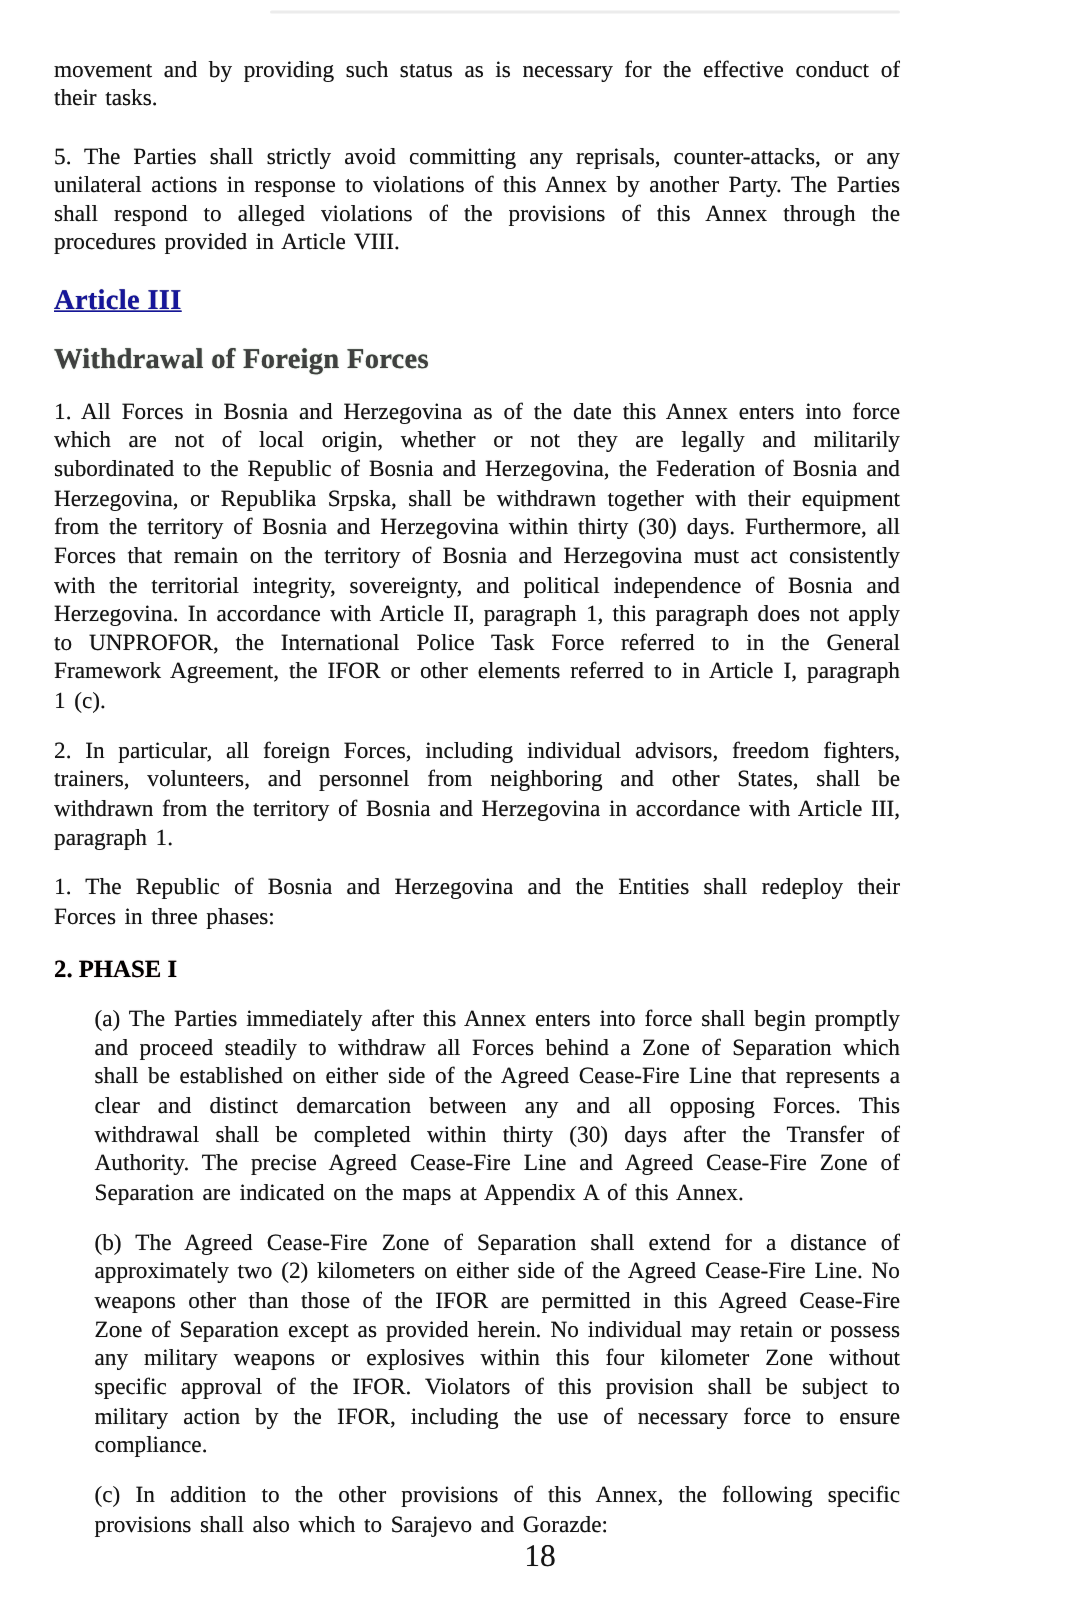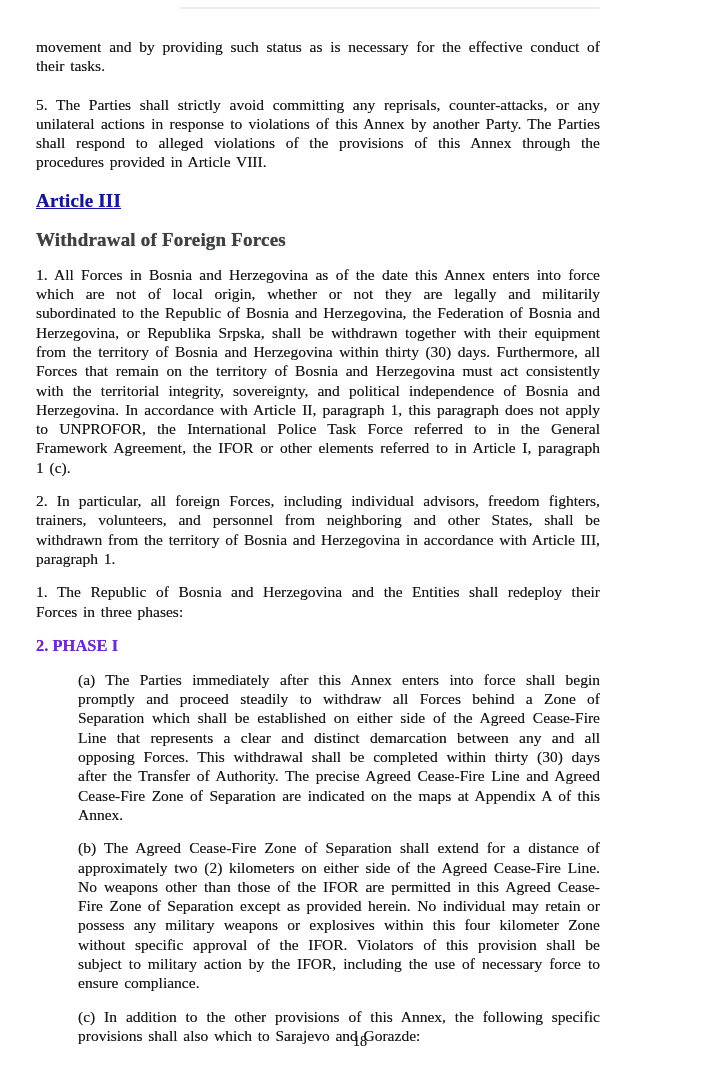--- a/index.html
+++ b/index.html
@@ -30,21 +30,21 @@
   }
   .para {
     font-size: 15.5px;
     line-height: 19.3px;
     text-align: justify;
     margin: 0;
     word-spacing: 0.12em;
   }
   .para + .para { margin-top: 14px; }
   .indented {
-    margin-left: 42px;
+    margin-left: 27px;
   }
   .article-heading {
     font-size: 19px;
     font-weight: bold;
     color: #16169a;
     letter-spacing: 0.2px;
     margin: 18px 0 0 0;
     text-shadow: 0 0 0.7px rgba(0,0,60,0.65);
     text-decoration: underline;
   }
@@ -52,32 +52,32 @@
     font-size: 19px;
     font-weight: bold;
     color: #404040;
     letter-spacing: 0.2px;
     margin: 17px 0 0 0;
     text-shadow: 0 0 0.8px rgba(0,45,0,0.7);
   }
   .phase-heading {
     font-size: 16.5px;
     font-weight: bold;
-    color: #6d28d9;
+    color: #000000;
     margin: 15px 0 0 0;
     text-shadow: 0 0 0.7px rgba(70,0,0,0.6);
   }
   .heading + .para, .para-after-heading { margin-top: 14px; }
   .page-number {
     position: absolute;
     left: 36px;
     width: 648px;
     bottom: 25px;
     text-align: center;
-    font-size: 14px;
+    font-size: 21px;
   }
 </style>
 </head>
 <body>
 
 <div class="page">
   <div class="scan-artifact"></div>
 
   <p class="para">movement and by providing such status as is necessary for the effective conduct of their tasks.</p>
 

